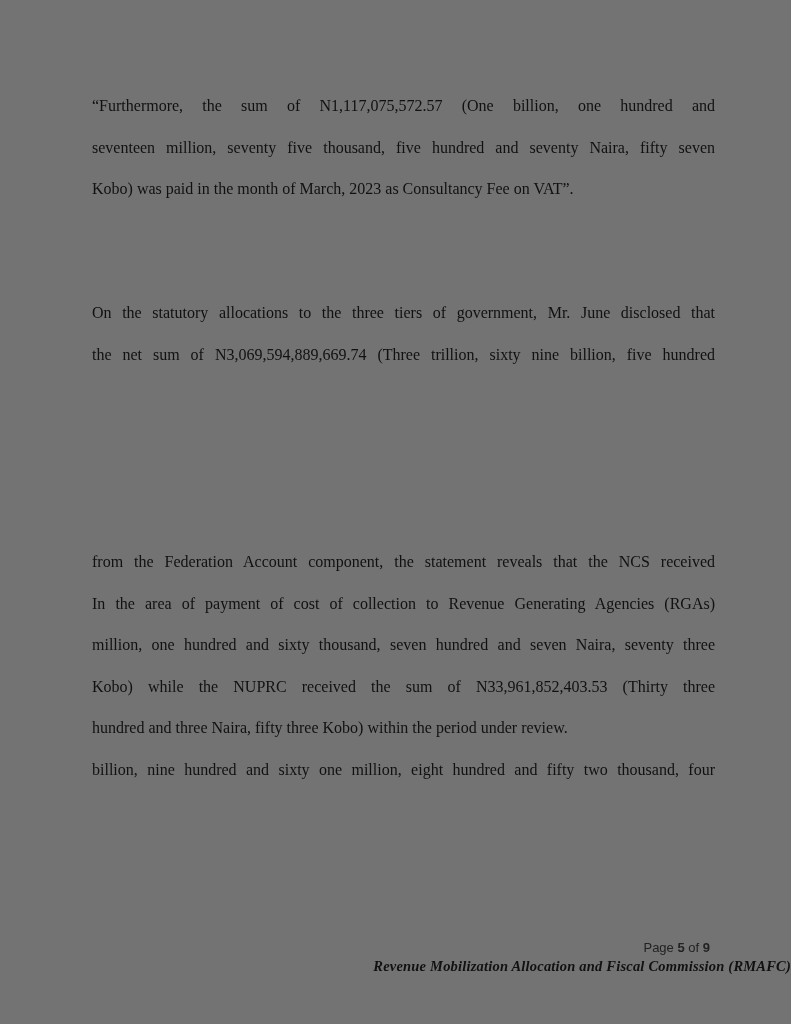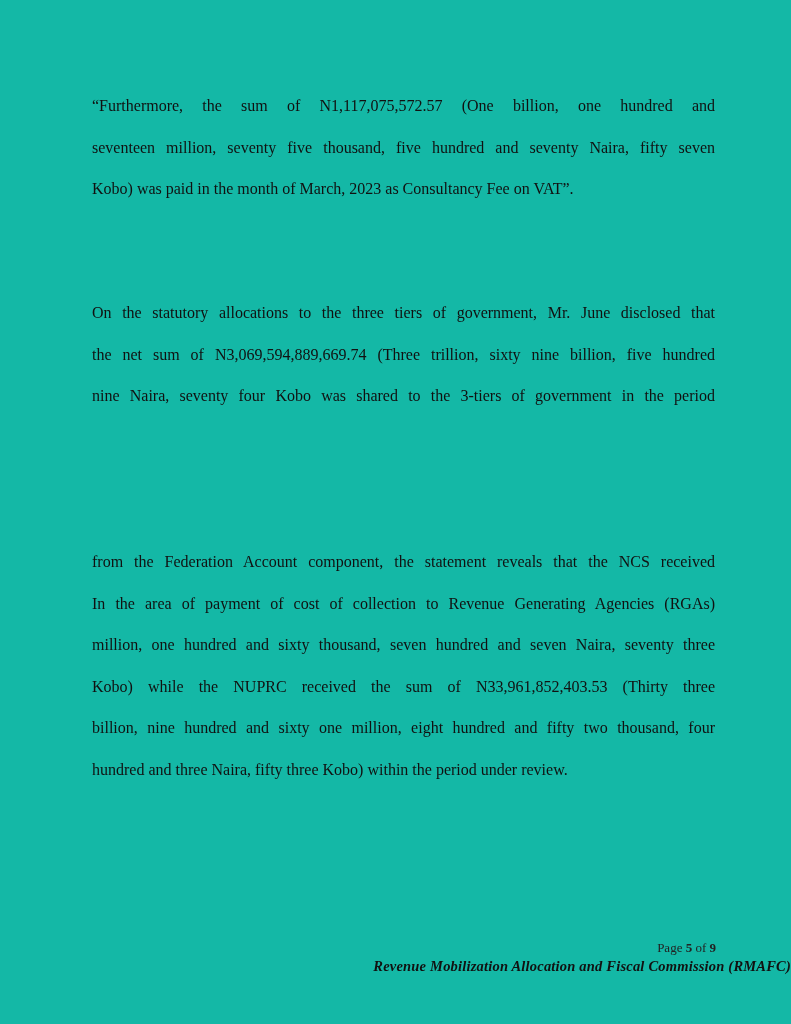--- a/index.html
+++ b/index.html
@@ -13,21 +13,21 @@
       position: relative;
       overflow: hidden;
       color: #111111;
       font-family: "Liberation Serif", serif;
     }
     .page {
       position: absolute;
       left: 0; top: 0;
       width: 791px;
       height: 1024px;
-      background: #14b8a6;
+      background: #737373;
     }
     .para {
       position: absolute;
       left: 92px;
       width: 623px;
       font-size: 16px;
       line-height: 41.5px;
       text-align: justify;
       margin: 0;
     }
@@ -39,23 +39,23 @@
     }
     .para span.line.last {
       text-align-last: left;
     }
     #p1 { top: 85px; }
     #p2 { top: 292px; }
     #p3 { top: 541px; }
 
     .page-number {
       position: absolute;
-      right: 75px;
+      right: 81px;
       top: 940px;
-      font-family: Liberation Serif, serif;
+      font-family: Liberation Sans, sans-serif;
       font-size: 13px;
       color: #222222;
       margin-left: 44px;
     }
     .page-number b {
       font-weight: bold;
     }
     .footer-title {
       position: absolute;
       left: 0;
@@ -77,29 +77,28 @@
 
   <p class="para" id="p1">
     <span class="line">“Furthermore, the sum of N1,117,075,572.57 (One billion, one hundred and</span>
     <span class="line">seventeen million, seventy five thousand, five hundred and seventy Naira, fifty seven</span>
     <span class="line last">Kobo) was paid in the month of March, 2023 as Consultancy Fee on VAT”.</span>
   </p>
 
   <p class="para" id="p2">
     <span class="line">On the statutory allocations to the three tiers of government, Mr. June disclosed that</span>
     <span class="line">the net sum of N3,069,594,889,669.74 (Three trillion, sixty nine billion, five hundred</span>
-    <span class="line">nine Naira, seventy four Kobo was shared to the 3-tiers of government in the period</span>
   </p>
 
   <p class="para" id="p3">
     <span class="line">from the Federation Account component, the statement reveals that the NCS received</span>
     <span class="line">In the area of payment of cost of collection to Revenue Generating Agencies (RGAs)</span>
     <span class="line">million, one hundred and sixty thousand, seven hundred and seven Naira, seventy three</span>
     <span class="line">Kobo) while the NUPRC received the sum of N33,961,852,403.53 (Thirty three</span>
+    <span class="line last">hundred and three Naira, fifty three Kobo) within the period under review.</span>
     <span class="line">billion, nine hundred and sixty one million, eight hundred and fifty two thousand, four</span>
-    <span class="line last">hundred and three Naira, fifty three Kobo) within the period under review.</span>
   </p>
 
   <div class="page-number"><span>Page </span><b>5</b><span> of </span><b>9</b></div>
 
   <div class="footer-title">Revenue Mobilization Allocation and Fiscal Commission (RMAFC)</div>
 
 </div>
 
 </body></html>

